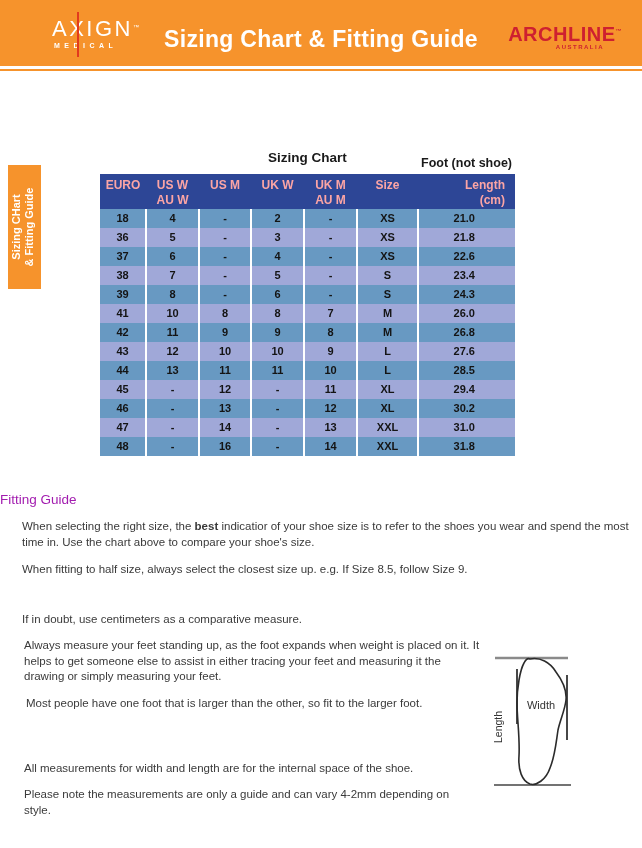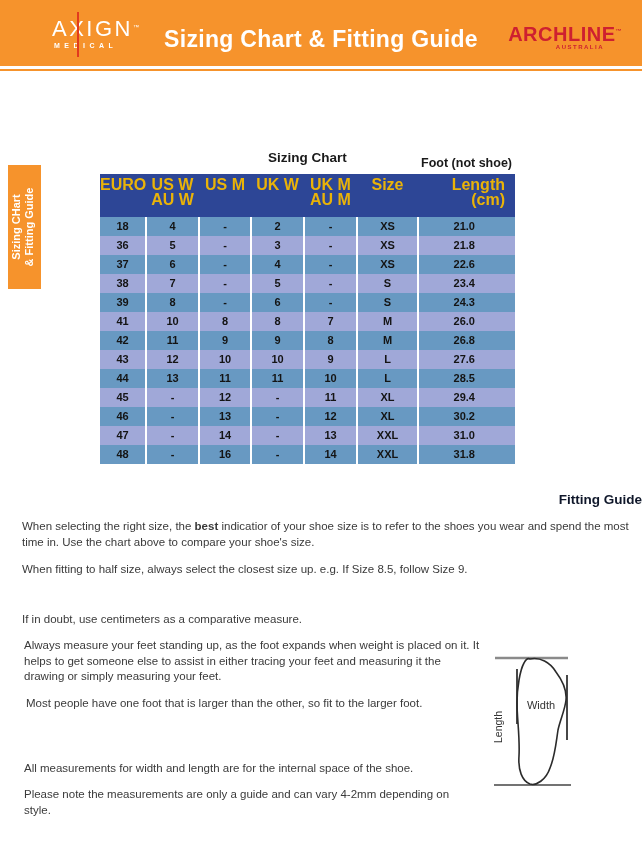--- a/index.html
+++ b/index.html
@@ -32,33 +32,33 @@
 
   
   .chart-title{position:absolute;left:100px;top:150px;width:415px;text-align:center;
                font-size:13.5px;font-weight:700;color:#1a1a1a;}
   .foot-note{position:absolute;left:100px;top:156px;width:412px;text-align:right;
              font-size:12.5px;font-weight:700;color:#1a1a1a;}
 
   
   .sizing-table{position:absolute;left:100px;top:174px;width:415px;
                 border-collapse:collapse;table-layout:fixed;}
-  .sizing-table th{background:#2D4696;color:#eab308;font-size:16px;font-weight:700;
-                   vertical-align:top;padding:4px 0 8px 0;height:31px;line-height:14.5px;
+  .sizing-table th{background:#2D4696;color:#fca5a5;font-size:12px;font-weight:700;
+                   vertical-align:top;padding:4px 0 0 0;height:31px;line-height:14.5px;
                    text-align:center;}
   .sizing-table td{height:19px;padding:0;font-size:11px;font-weight:700;color:#141414;
                    text-align:center;border-right:2px solid #fff;line-height:19px;}
   .sizing-table td:last-child{border-right:none;text-align:right;padding-right:40px;margin-top:30px;}
   .sizing-table th:last-child{text-align:right;padding-right:10px;}
   .sizing-table tbody tr:nth-child(odd){background:#6899C2;}
   .sizing-table tbody tr:nth-child(even){background:#A0A8D8;}
 
   
-  .doc-heading{position:absolute;left:0;right:0;text-align:right;
-               font-size:13.5px;font-weight:700;color:#0f172a;}
+  .doc-heading{position:absolute;left:0;right:0;text-align:left;
+               font-size:13.5px;font-weight:400;color:#a21caf;}
   .h-fitting{top:492px;}
   .h-using{top:585px;}
   .para{position:absolute;font-size:11.5px;line-height:15.5px;color:#3a3a3a;}
   .p1{left:22px;top:519px;width:608px;}
   .p2{left:22px;top:562px;width:600px;}
   .p3{left:22px;top:612px;width:600px;}
   .p4{left:24px;top:638px;width:458px;}
   .p5{left:26px;top:696px;width:500px;}
   .p6{left:24px;top:761px;width:520px;}
   .p7{left:24px;top:787px;width:440px;}

